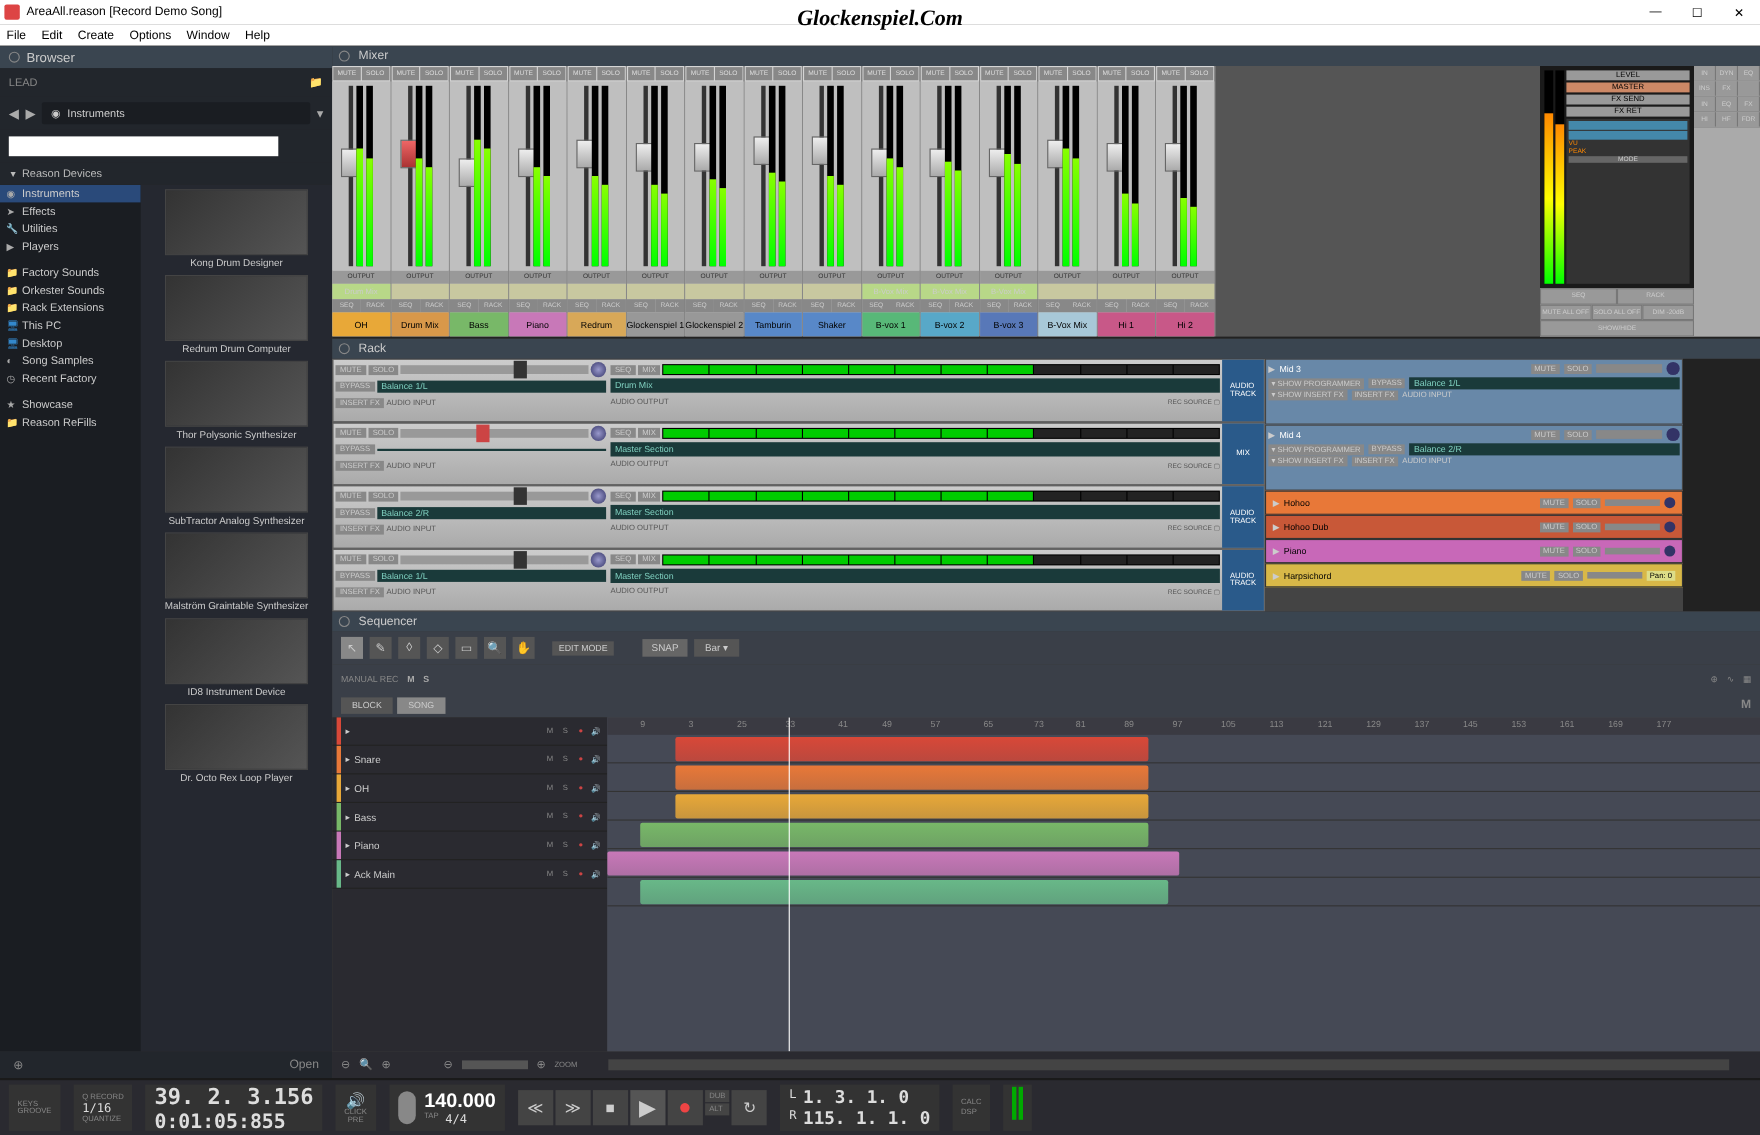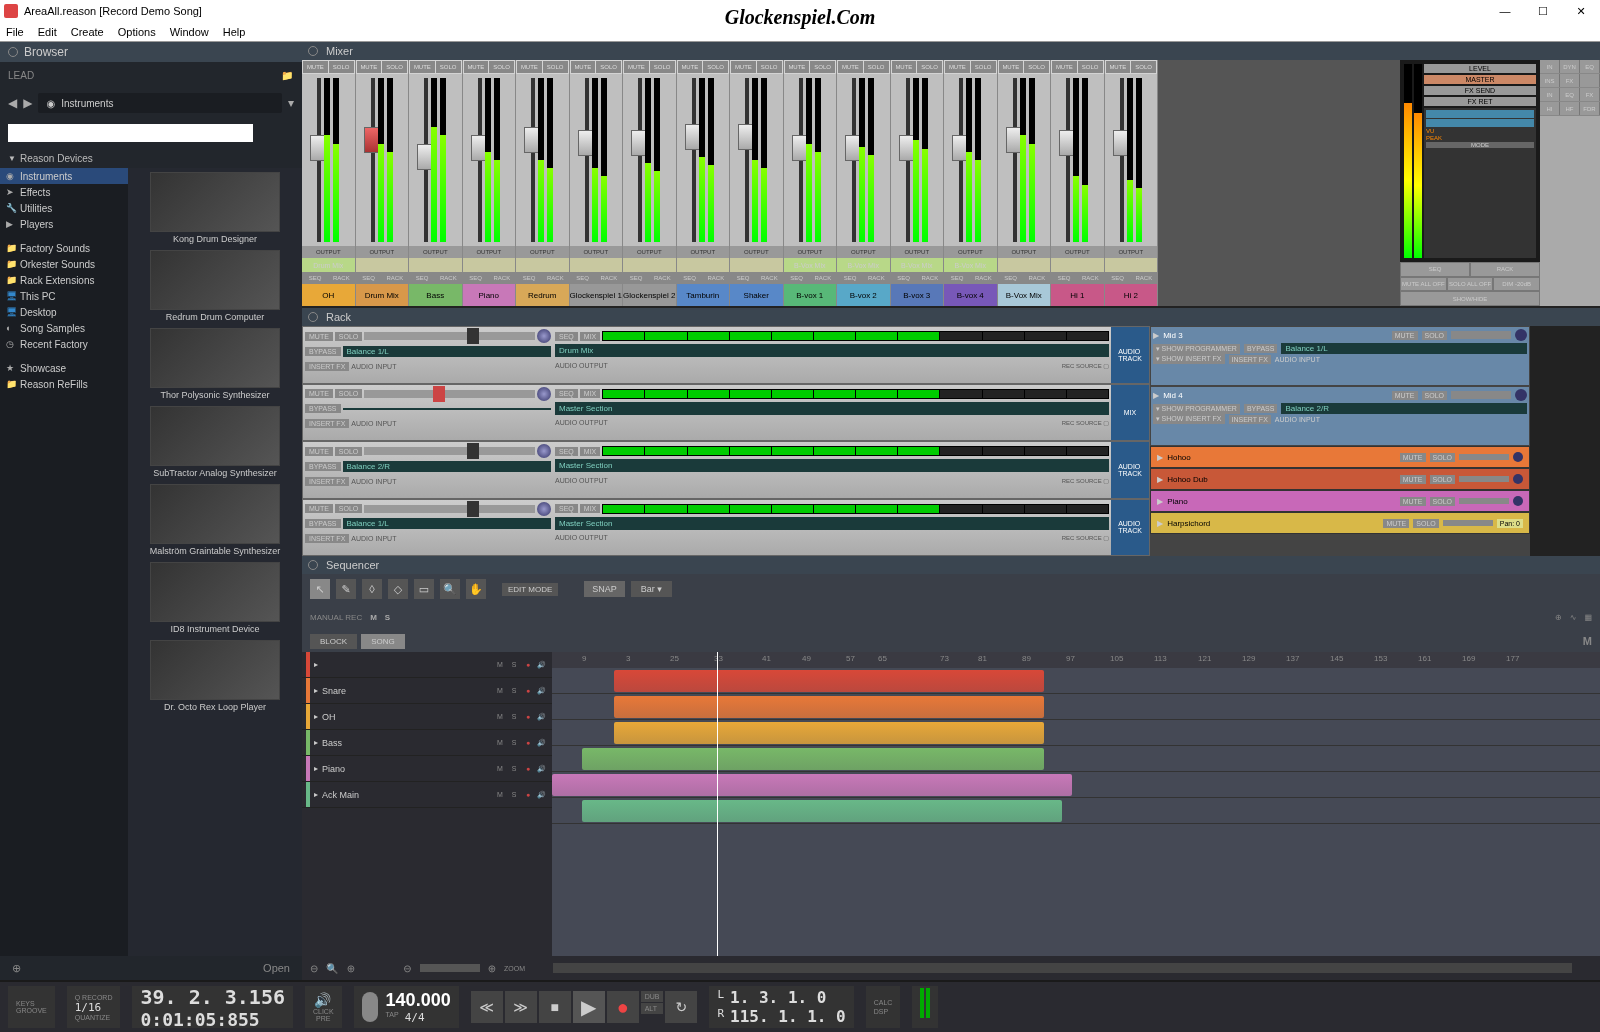--- a/index.html
+++ b/index.html
@@ -567,44 +567,20 @@
                 <div class="meter-fill" style="height:57%"></div>
               </div>
     </div>
     <div class="ch-output">OUTPUT</div>
     <div class="ch-bus" style="background:#b8d888">B-Vox Mix</div>
     <div class="ch-seqrack">
               <div class="ch-sr">SEQ</div>
               <div class="ch-sr">RACK</div>
             </div>
     <div class="ch-label" style="background:#5878b8">B-vox 3</div>
-          </div>
-          <div class="channel">
-    <div class="ch-buttons">
-              <div class="ch-btn">MUTE</div>
-              <div class="ch-btn">SOLO</div>
-            </div>
-    <div class="ch-fader">
-      <div class="fader-track">
-                <div class="fader-knob" style="top:35%;background:linear-gradient(#eee,#aaa)"></div>
-              </div>
-      <div class="meter">
-                <div class="meter-fill" style="height:55%"></div>
-              </div>
-      <div class="meter">
-                <div class="meter-fill" style="height:50%"></div>
-              </div>
-    </div>
-    <div class="ch-output">OUTPUT</div>
-    <div class="ch-bus" style="background:#b8d888">B-Vox Mix</div>
-    <div class="ch-seqrack">
-              <div class="ch-sr">SEQ</div>
-              <div class="ch-sr">RACK</div>
-            </div>
-    <div class="ch-label" style="background:#7858b8">B-vox 4</div>
           </div>
           <div class="channel">
     <div class="ch-buttons">
               <div class="ch-btn">MUTE</div>
               <div class="ch-btn">SOLO</div>
             </div>
     <div class="ch-fader">
       <div class="fader-track">
                 <div class="fader-knob" style="top:30%;background:linear-gradient(#eee,#aaa)"></div>
               </div>
@@ -1102,21 +1078,21 @@
           </div>
         <div class="timeline">
           <div class="ruler" id="ruler">
               <span class="ruler-mark" style="left: 30px;">9</span>
               <span class="ruler-mark" style="left: 74px;">3</span>
               <span class="ruler-mark" style="left: 118px;">25</span>
               <span class="ruler-mark" style="left: 162px;">33</span>
               <span class="ruler-mark" style="left: 210px;">41</span>
               <span class="ruler-mark" style="left: 250px;">49</span>
               <span class="ruler-mark" style="left: 294px;">57</span>
-              <span class="ruler-mark" style="left: 326px;">65</span>
+              <span class="ruler-mark" style="left: 342px;">65</span>
               <span class="ruler-mark" style="left: 388px;">73</span>
               <span class="ruler-mark" style="left: 426px;">81</span>
               <span class="ruler-mark" style="left: 470px;">89</span>
               <span class="ruler-mark" style="left: 514px;">97</span>
               <span class="ruler-mark" style="left: 558px;">105</span>
               <span class="ruler-mark" style="left: 602px;">113</span>
               <span class="ruler-mark" style="left: 646px;">121</span>
               <span class="ruler-mark" style="left: 690px;">129</span>
               <span class="ruler-mark" style="left: 734px;">137</span>
               <span class="ruler-mark" style="left: 778px;">145</span>

